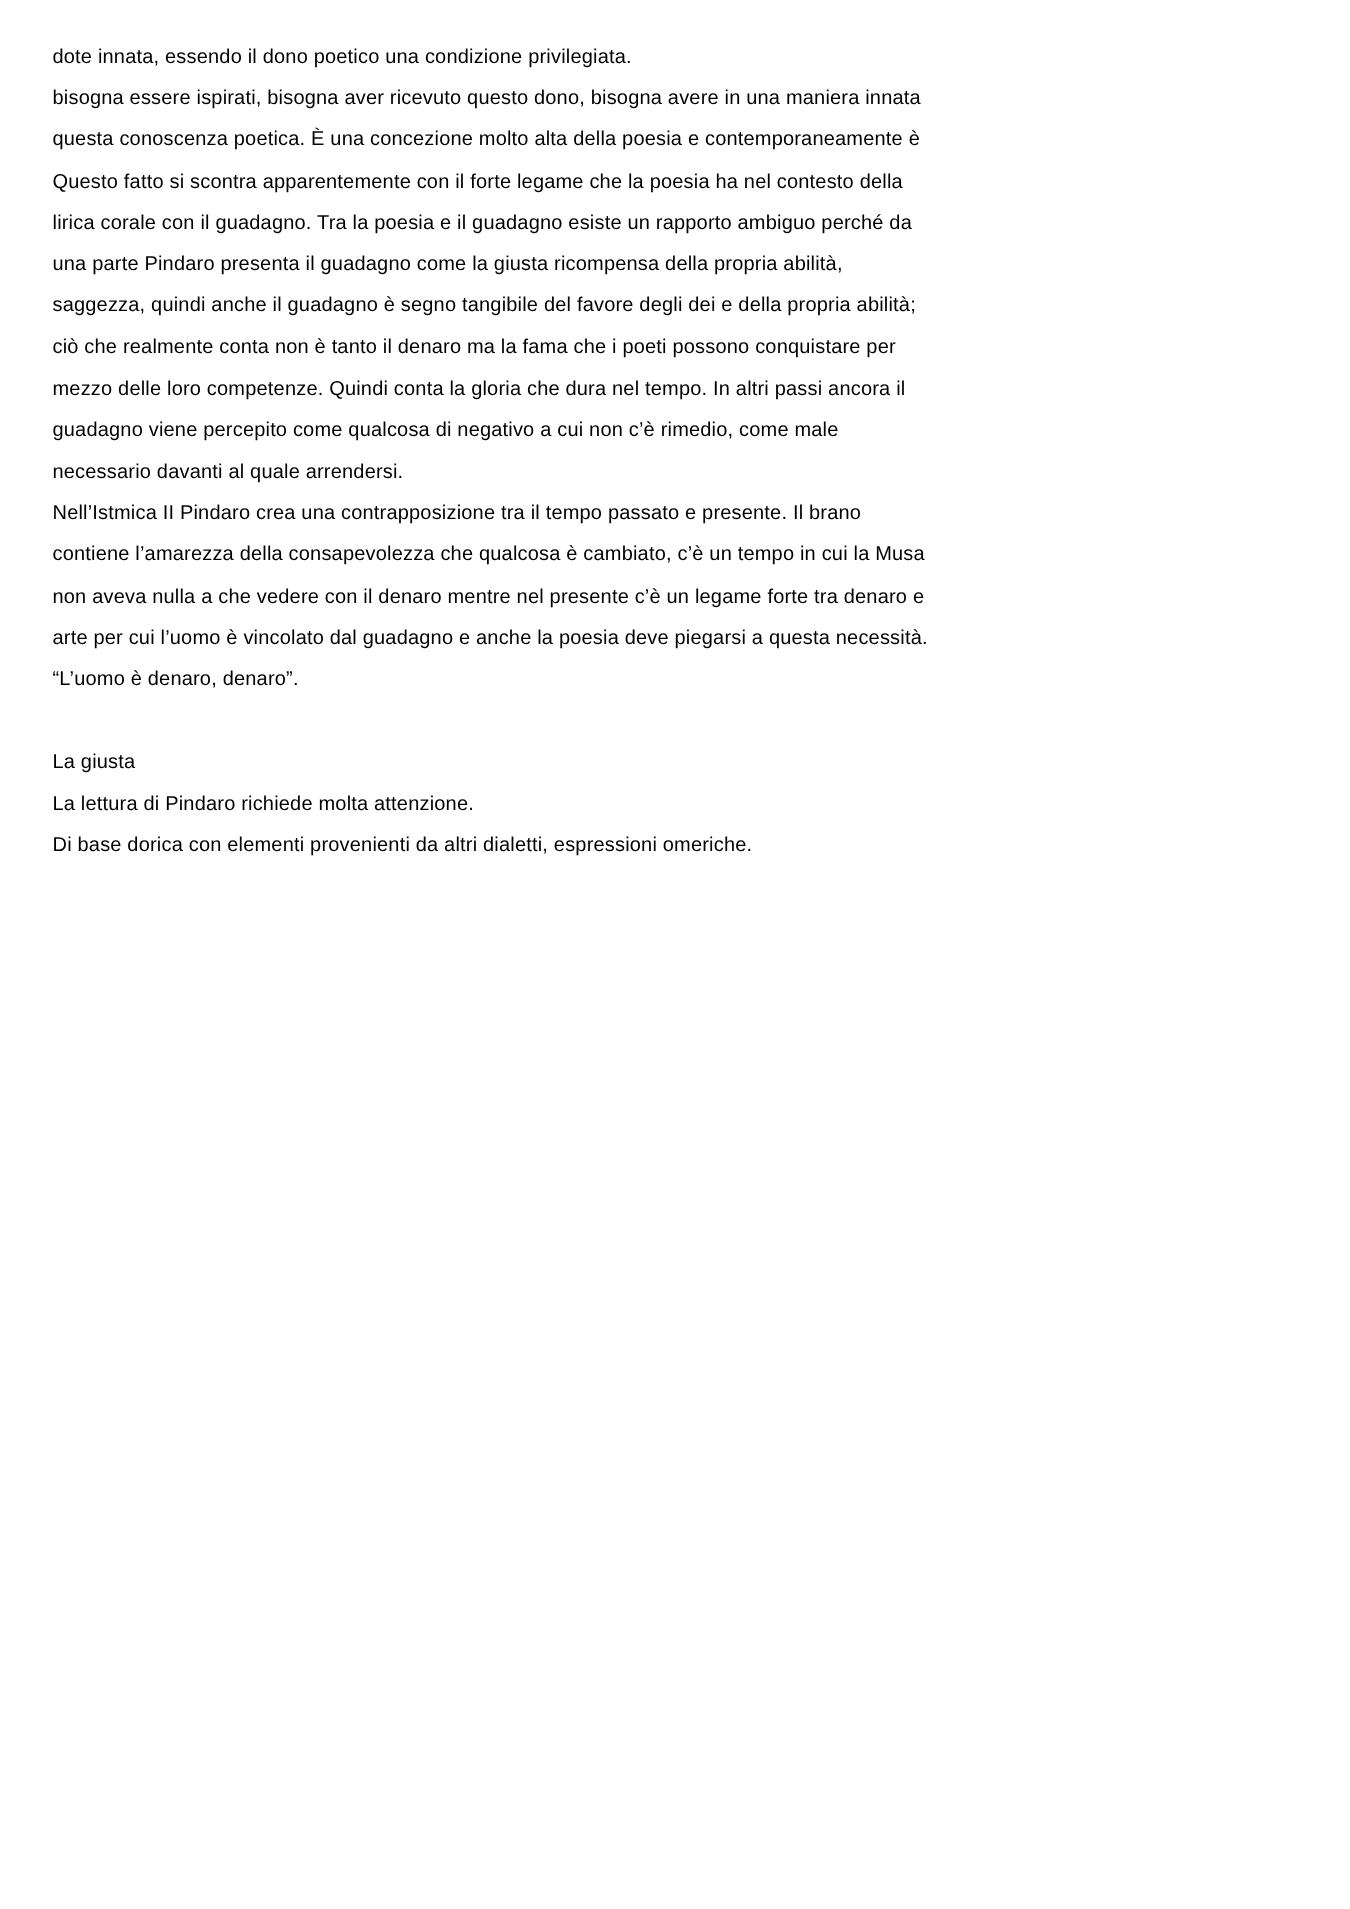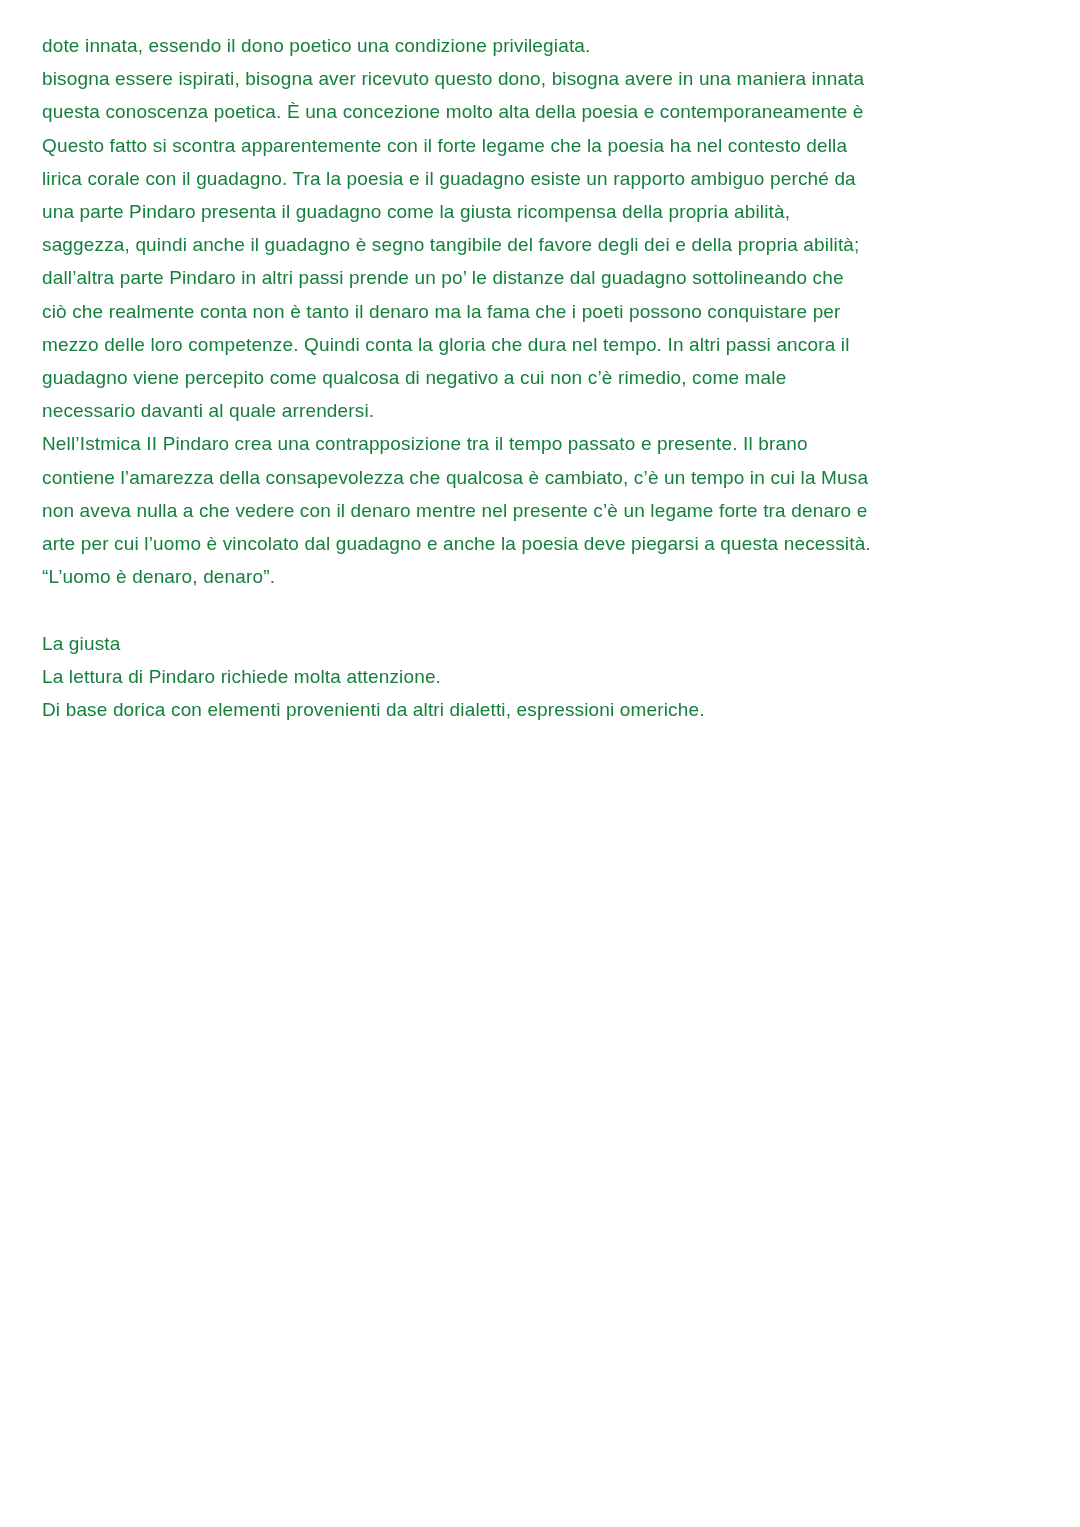--- a/index.html
+++ b/index.html
@@ -12,23 +12,23 @@
       height: 1527px;
       position: relative;
       overflow: hidden;
     }
     .page {
       position: absolute;
       left: 42px;
       top: 29px;
       width: 1010px;
       font-family: "Liberation Sans", "DejaVu Sans", sans-serif;
-      font-size: 19px;
+      font-size: 16px;
       line-height: 33.2px;
-      color: #15803d;
+      color: #000000;
       letter-spacing: 0.15px;
     }
     .line {
       display: block;
       white-space: nowrap;
     }
     .blank {
       display: block;
       height: 33.2px;
     }
@@ -38,21 +38,20 @@
 
 <div class="page">
   <div>
     <span class="line">dote innata, essendo il dono poetico una condizione privilegiata.</span>
     <span class="line">bisogna essere ispirati, bisogna aver ricevuto questo dono, bisogna avere in una maniera innata</span>
     <span class="line">questa conoscenza poetica. È una concezione molto alta della poesia e contemporaneamente è</span>
     <span class="line">Questo fatto si scontra apparentemente con il forte legame che la poesia ha nel contesto della</span>
     <span class="line">lirica corale con il guadagno. Tra la poesia e il guadagno esiste un rapporto ambiguo perché da</span>
     <span class="line">una parte Pindaro presenta il guadagno come la giusta ricompensa della propria abilità,</span>
     <span class="line">saggezza, quindi anche il guadagno è segno tangibile del favore degli dei e della propria abilità;</span>
-    <span class="line">dall’altra parte Pindaro in altri passi prende un po’ le distanze dal guadagno sottolineando che</span>
     <span class="line">ciò che realmente conta non è tanto il denaro ma la fama che i poeti possono conquistare per</span>
     <span class="line">mezzo delle loro competenze. Quindi conta la gloria che dura nel tempo. In altri passi ancora il</span>
     <span class="line">guadagno viene percepito come qualcosa di negativo a cui non c’è rimedio, come male</span>
     <span class="line">necessario davanti al quale arrendersi.</span>
     <span class="line">Nell’Istmica II Pindaro crea una contrapposizione tra il tempo passato e presente. Il brano</span>
     <span class="line">contiene l’amarezza della consapevolezza che qualcosa è cambiato, c’è un tempo in cui la Musa</span>
     <span class="line">non aveva nulla a che vedere con il denaro mentre nel presente c’è un legame forte tra denaro e</span>
     <span class="line">arte per cui l’uomo è vincolato dal guadagno e anche la poesia deve piegarsi a questa necessità.</span>
     <span class="line">“L’uomo è denaro, denaro”.</span>
   </div>

